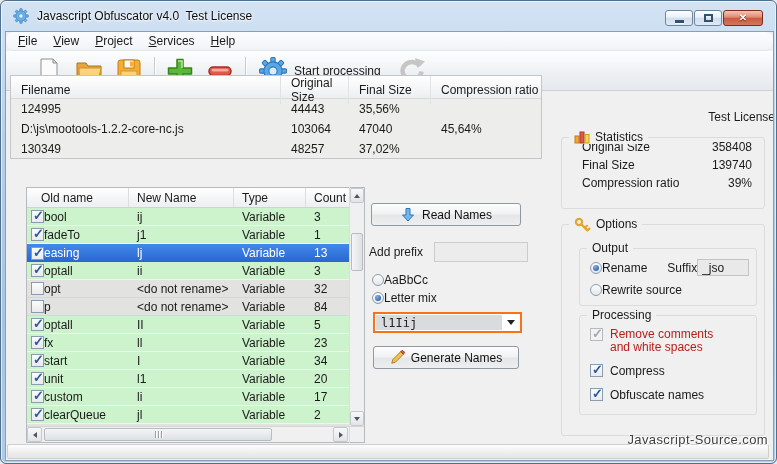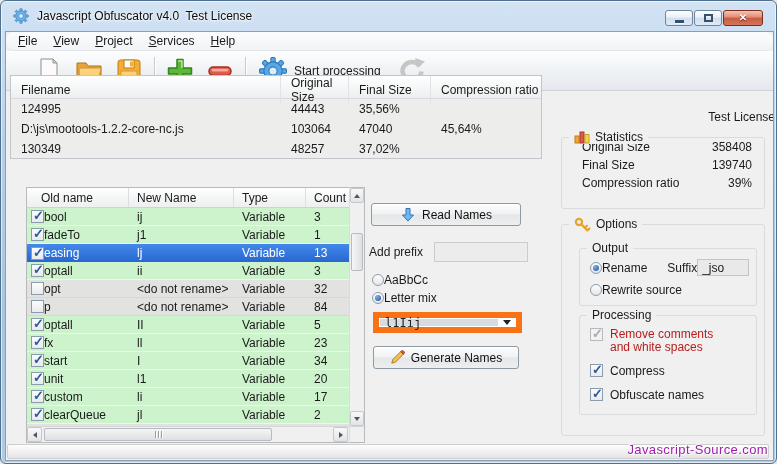--- a/index.html
+++ b/index.html
@@ -135,32 +135,32 @@
   .btn{ border:1px solid #8e99a3; border-radius:3px;
     background:linear-gradient(#fdfdfd,#f0f1f2 48%,#e4e6e8 52%,#eceeef);
     box-shadow:inset 0 1px 0 #fff; display:flex; align-items:center; justify-content:center;
     gap:6px; font-size:12px; color:#111; cursor:default; }
   .read-btn{ position:absolute; left:21px; top:16px; width:150px; height:23px;text-align:right; }
   .prefix-row{ position:absolute; left:19px; top:55px; display:flex; align-items:center; gap:11px; }
   .prefix-input{ width:94px; height:20px; border:1px solid #cccccc; background:#ececec;
     font-family:"Liberation Sans",sans-serif; font-size:12px; padding:0 4px; }
   .radio-a{ left:22px; top:86px; } .radio-b{ left:22px; top:104px; }
   .combo{ position:absolute; left:23px; top:125px; width:149px; height:21px;
-    border:6px solid #f97316; background:#fff; padding:1px; display:flex; }
+    border:2px solid #f97316; background:#fff; padding:1px; display:flex; }
   .combo-text{ flex:1; background:#d9dcdf; display:flex; align-items:center; padding-left:5px;
     font-family:"DejaVu Sans Mono",monospace; font-size:12px; color:#222; }
   .combo-btn{ width:17px; display:flex; align-items:center; justify-content:center; background:#fff; }
   .combo-btn .tri{ width:0; height:0; border-left:4px solid transparent;
     border-right:4px solid transparent; border-top:5px solid #222; }
   .generate-btn{ position:absolute; left:23px; top:159px; width:146px; height:23px; }
 
   
   .status-bar{ position:absolute; left:1px; right:4px; bottom:1px; height:15px;
     background:linear-gradient(#fdfdfd,#e4e4e4); border:1px solid #cfcfcf; border-radius:2px; }
-  .watermark{ position:absolute; right:5px; bottom:3px; font-size:13px; color:#a21caf;
+  .watermark{ position:absolute; right:5px; bottom:13px; font-size:13px; color:#404040;
     letter-spacing:.4px; text-shadow:1px 1px 0 #ffffff,-1px -1px 0 rgba(255,255,255,.8); z-index:6; }
 </style>
 </head>
 <body>
 
 <div id="window">
 
   <div class="titlebar">
     <svg class="app-icon" viewBox="0 0 26 26">
       <g fill="#6cb0e8" stroke="#3f82bd">

